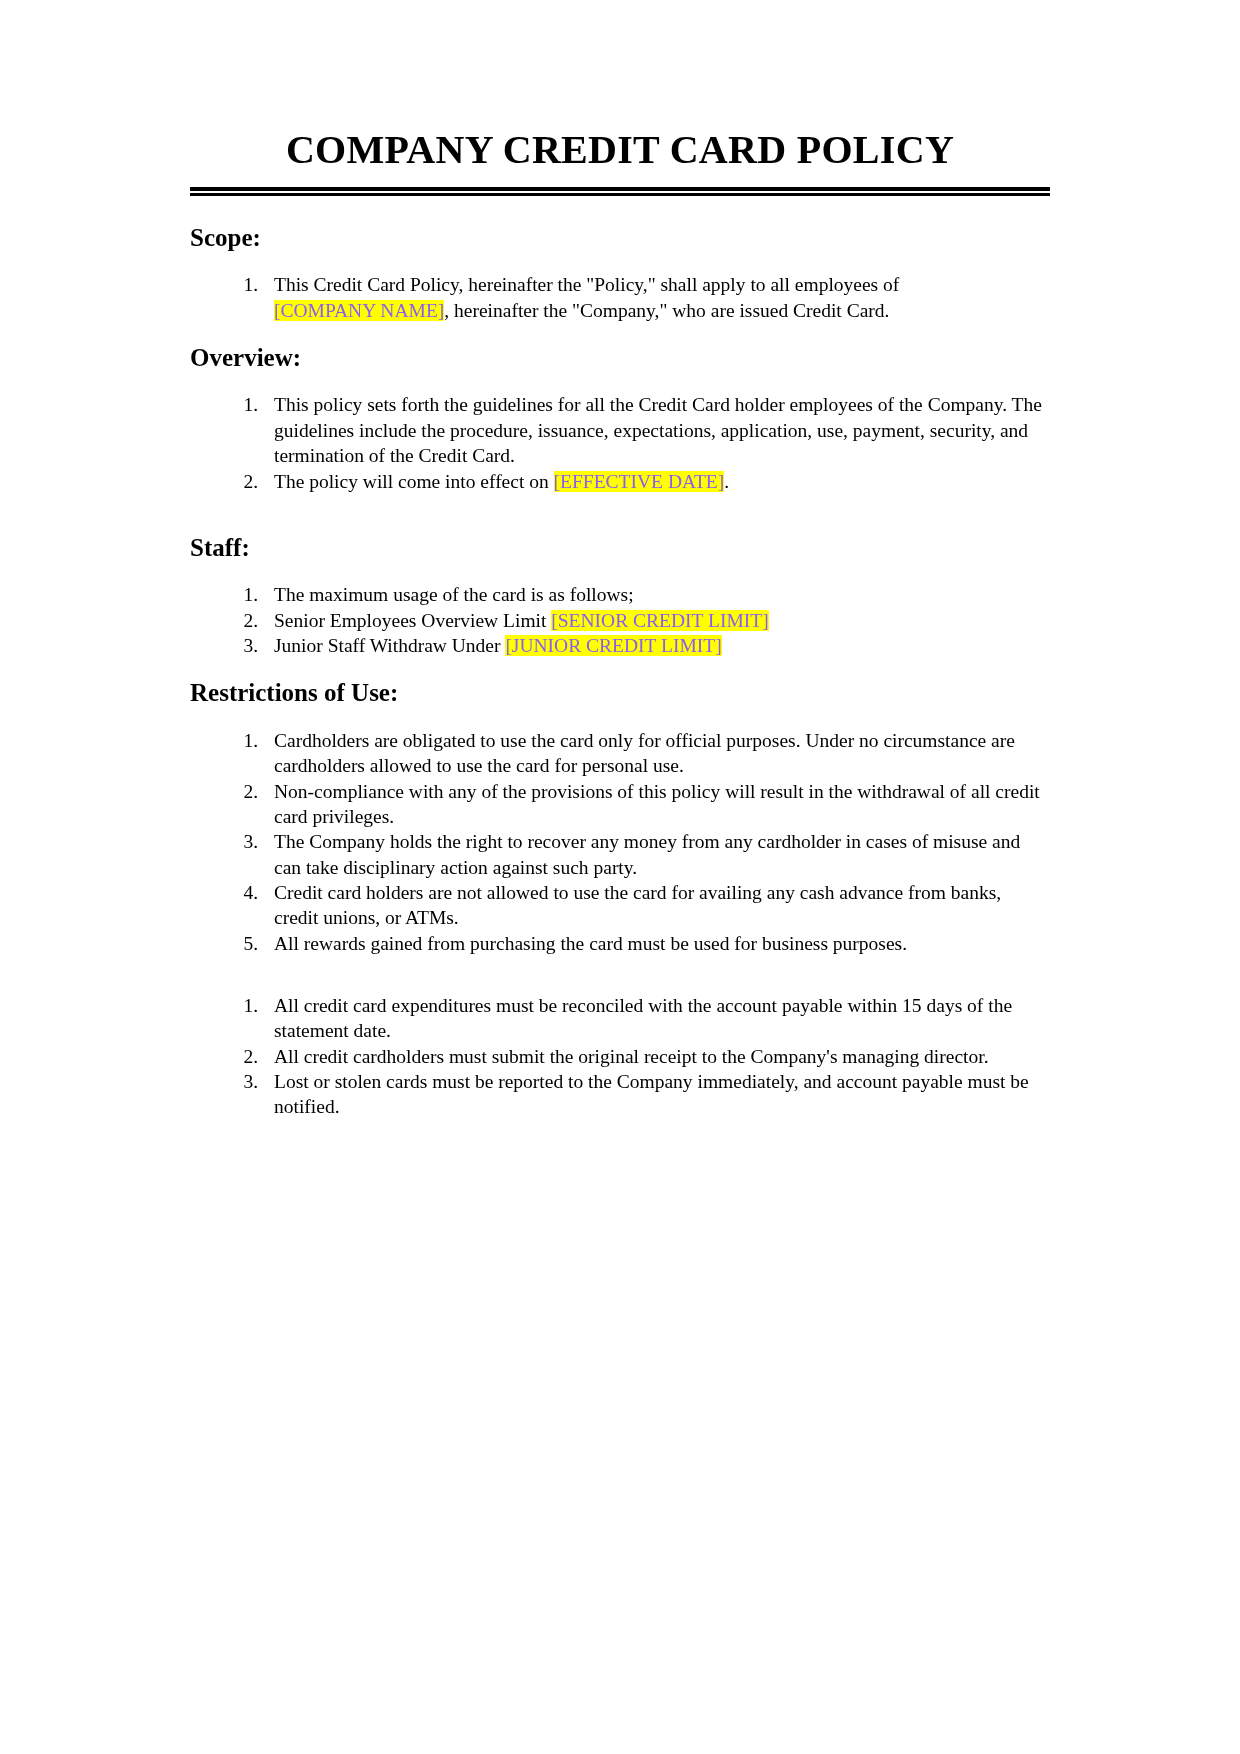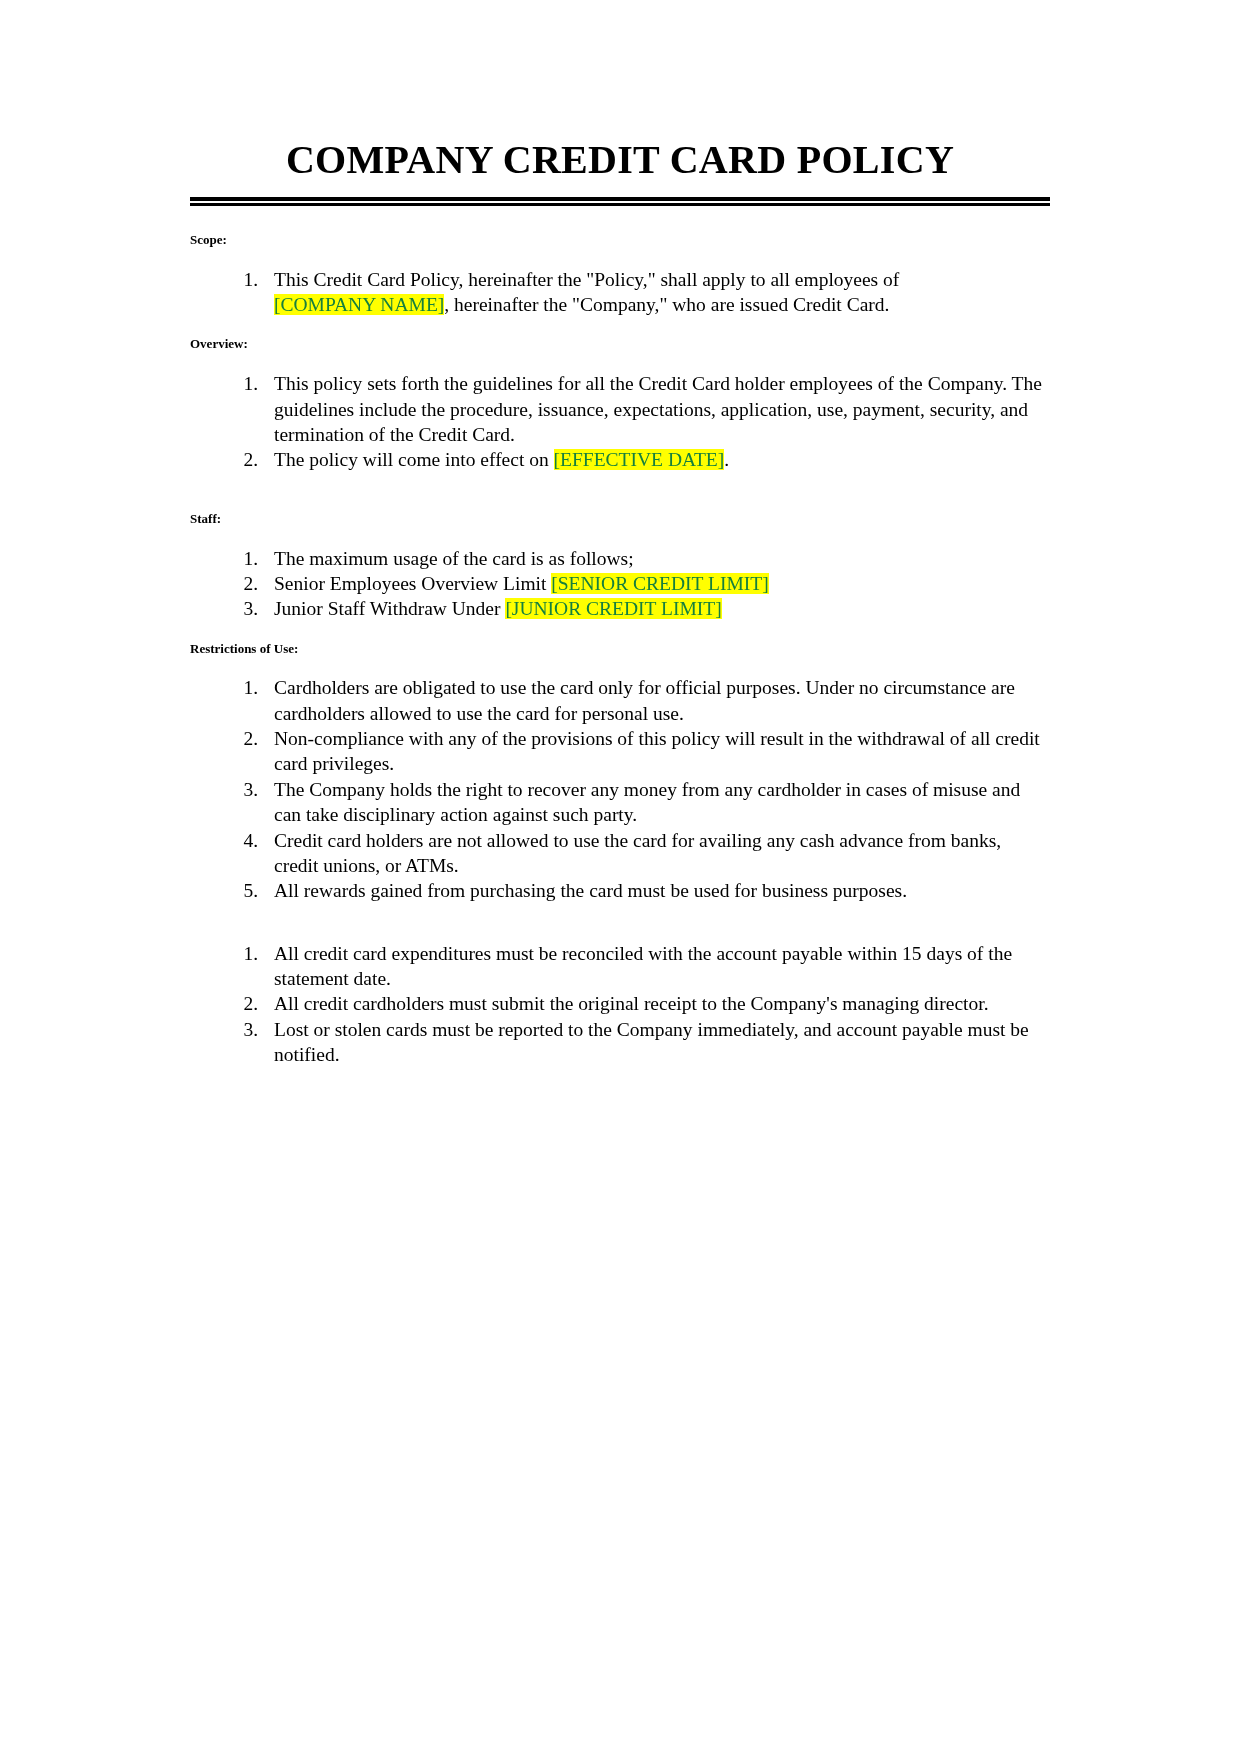--- a/index.html
+++ b/index.html
@@ -14,21 +14,21 @@
     color: #000000;
   }
 
   #page {
     position: relative;
     width: 1240px;
     height: 1265px;
     background: #ffffff;
     overflow: hidden;
     box-sizing: border-box;
-    padding: 10px;
+    padding: 0;
   }
 
   
   .doc-title {
     text-align: center;
     font-size: 40px;
     font-weight: bold;
     letter-spacing: 0.3px;
     margin: 0;
     padding-top: 128px;
@@ -58,21 +58,21 @@
     margin: 0 auto;
     width: 860px;
     padding-top: 26px;
     font-size: 19.5px;
     line-height: 1.30;
   }
 
   
   .section-heading {
     font-weight: bold;
-    font-size: 13px;
+    font-size: 25px;
     margin: 0;
     padding: 0;
     line-height: 1.30;
   }
 
   .sec-block { margin-bottom: 0; }
 
   
   .gap-after-heading { height: 18px; }
   
@@ -90,21 +90,21 @@
     margin: 0 0 0 0;
     padding-left: 11px;
     text-align: left;
   }
   
   ol.policy-list.tight > li { margin-bottom: 0; }
 
   
   .hl {
     background-color: #ffff00;
-    color: #15803d;
+    color: #8b5cf6;
     margin-top: 16px;
   }
 
   .nowrap { white-space: nowrap; }
 </style>
 </head>
 <body>
 
 <div id="page">
 

